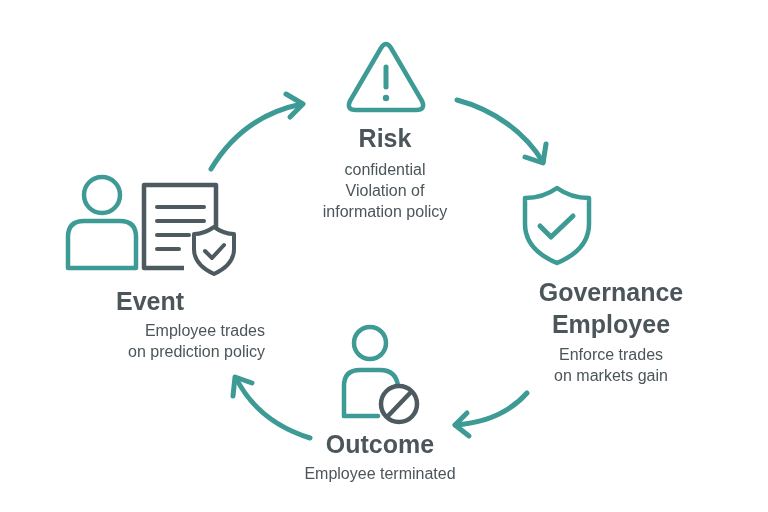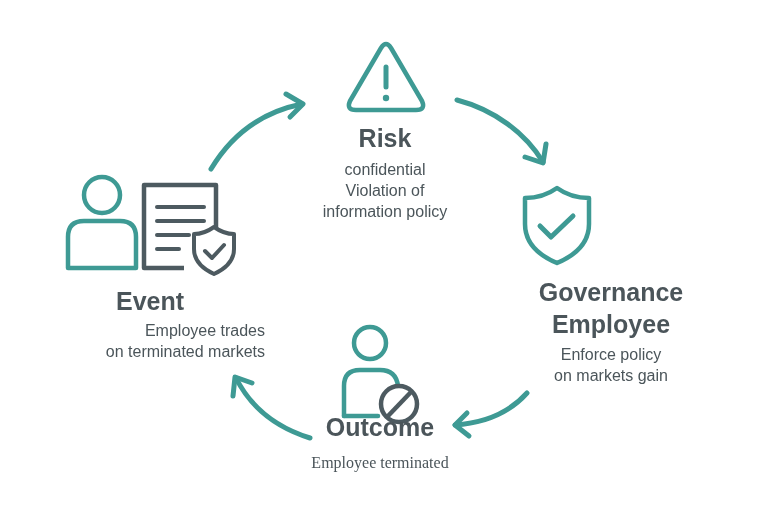--- a/index.html
+++ b/index.html
@@ -39,22 +39,22 @@
       color: #4b555a;
       font-size: 16px;
       line-height: 21px;
     }
     .icon {
       position: absolute;
     }
     .node-risk { left: 290px; top: 123px; width: 190px; }
     .node-gov { left: 511px; top: 276px; width: 200px; }
     .node-gov .title { line-height: 32px; }
-    .node-outcome { left: 270px; top: 412px; width: 220px; }
-    .node-outcome .desc { margin-top: 10px; font-family: Liberation Serif, serif; }
+    .node-outcome { left: 270px; top: 429px; width: 220px; }
+    .node-outcome .desc { margin-top: 4px; }
     .node-event { left: 35px; top: 286px; width: 230px; }
     .node-event .desc { margin-top: 4px; text-align: right; }
     .node-risk .desc { margin-top: 6px; }
     .node-gov .desc { margin-top: 4px; }
   </style>
 </head>
 <body>
 
 <div class="canvas">
 
@@ -102,21 +102,21 @@
     <path d="M37 4 C 26 12, 16 14, 5 14 L 5 40 C 5 58, 18 71, 37 79 C 56 71, 69 58, 69 40 L 69 14 C 58 14, 48 12, 37 4 Z" fill="none" stroke="#3e9a94" stroke-width="4.5" stroke-linejoin="round"></path>
     <path d="M20 42 L 31 53 L 53 32" fill="none" stroke="#3e9a94" stroke-width="5" stroke-linecap="round" stroke-linejoin="round"></path>
   </svg>
 
   <div class="node node-gov">
     <div class="title">
       <div>Governance</div>
       <div>Employee</div>
     </div>
     <div class="desc">
-      <div>Enforce policy</div>
+      <div>Enforce trades</div>
       <div>on markets gain</div>
     </div>
   </div>
 
   <svg class="icon" style="left:340px; top:322px;" width="84" height="104" viewBox="0 0 84 104" xmlns="http://www.w3.org/2000/svg">
     <circle cx="30" cy="21" r="16" fill="none" stroke="#3e9a94" stroke-width="4.5"></circle>
     <path d="M4 94 L 4 64 Q 4 48 20 48 L 40 48 Q 56 48 58 64" fill="none" stroke="#3e9a94" stroke-width="4.5" stroke-linecap="round" stroke-linejoin="round"></path>
     <line x1="4" y1="94" x2="38" y2="94" stroke="#3e9a94" stroke-width="4.5" stroke-linecap="round"></line>
     <circle cx="59" cy="82" r="18" fill="#ffffff" stroke="#4d5a60" stroke-width="4.5"></circle>
     <line x1="48" y1="94" x2="71" y2="70" stroke="#4d5a60" stroke-width="4.5" stroke-linecap="round"></line>
@@ -142,17 +142,17 @@
     <g>
       <path d="M150 54 C 143 59, 137 61, 130 61 L 130 76 C 130 88, 139 96, 150 101 C 161 96, 170 88, 170 76 L 170 61 C 163 61, 157 59, 150 54 Z" fill="#ffffff" stroke="#4d5a60" stroke-width="4" stroke-linejoin="round"></path>
       <path d="M141 78 L 148 85 L 160 72" fill="none" stroke="#4d5a60" stroke-width="4" stroke-linecap="round" stroke-linejoin="round"></path>
     </g>
   </svg>
 
   <div class="node node-event">
     <div class="title">Event</div>
     <div class="desc">
       <div>Employee trades</div>
-      <div>on terminated markets</div>
+      <div>on prediction policy</div>
     </div>
   </div>
 
 </div>
 
 </body></html>

